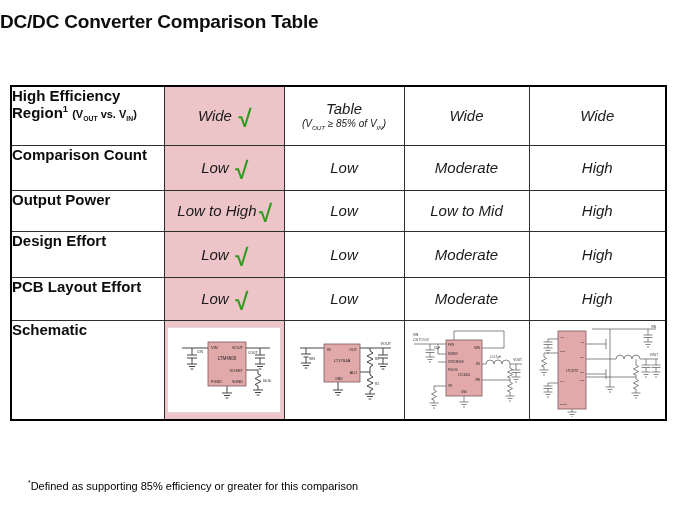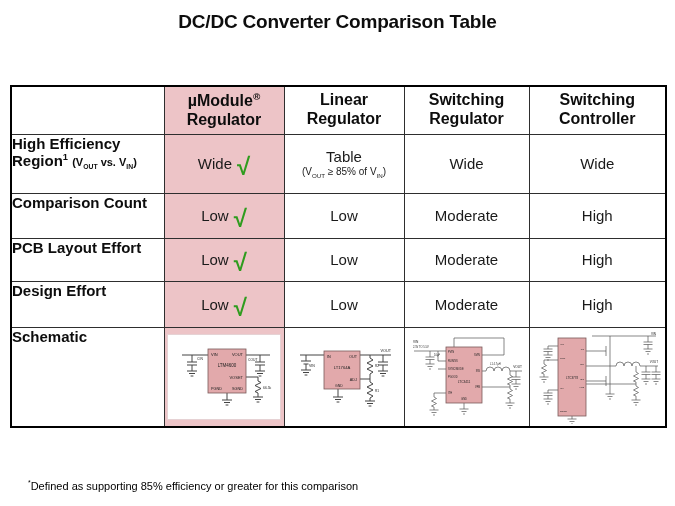--- a/index.html
+++ b/index.html
@@ -4,37 +4,37 @@
 <style>
   html,body{margin:0;padding:0;}
   body{
     width:675px;height:506px;background:#ffffff;overflow:hidden;position:relative;
     font-family:"Liberation Sans",sans-serif;color:#111;
   }
   :root{
     --hl:#edc4c7;--chip:#e2a9ab;--check:#2f9c1e;--grid:#2e2e2e;
   }
   .title{
-    position:absolute;top:11px;left:0;width:675px;text-align:center;
+    position:absolute;top:11px;left:0;width:675px;
     font-size:19px;font-weight:bold;letter-spacing:-0.2px;color:#0d0d0d;
   }
   table.cmp{
     position:absolute;left:10px;top:85px;border-collapse:collapse;
     border:2px solid #000;table-layout:fixed;
   }
   table.cmp td,table.cmp th{border:1px solid var(--grid);padding:0;overflow:hidden;}
   th.colhead{font-size:16px;font-weight:bold;line-height:1.18;text-align:center;vertical-align:middle;color:#0d0d0d;}
   th.corner{background:#fff;}
   .hl{background:var(--hl);}
   td.rowlabel{
     font-size:15px;font-weight:bold;text-align:left;vertical-align:top;
     padding:5px 2px 0 6px;line-height:1.15;color:#0d0d0d;
   }
   td.rowlabel .note{font-size:11px;}
-  td.val{font-size:15px;text-align:center;vertical-align:middle;color:#1a1a1a;}
+  td.val{font-size:15px;text-align:center;vertical-align:middle;color:#1a1a1a;font-style:italic;}
   td.val .cellnote{display:block;font-size:10px;margin-top:1px;}
   .check{
     display:inline-block;color:var(--check);font-size:24px;font-weight:bold;
     line-height:0;position:relative;top:2px;margin-left:5px;vertical-align:middle;
   }
   .check:empty{display:none;}
   sup{font-size:62%;}
   sub{font-size:62%;}
   td.schem{vertical-align:middle;text-align:center;}
   .panel{width:112px;height:84px;background:#fff;margin:0 auto;box-shadow:0 0 0 1px #e6d2d4;}
@@ -53,39 +53,20 @@
 <table class="cmp">
   <colgroup>
     <col style="width:153px">
       <col style="width:120px">
       <col style="width:120px">
       <col style="width:125px">
       <col style="width:137px">
   </colgroup>
 
   <tbody>
-      <tr style="height:48px">
-    <th class="corner"></th>
-    <th class="colhead hl">
-      <div>µModule<sup>®</sup></div>
-      <div>Regulator</div>
-    </th>
-    <th class="colhead">
-      <div>Linear</div>
-      <div>Regulator</div>
-    </th>
-    <th class="colhead">
-      <div>Switching</div>
-      <div>Regulator</div>
-    </th>
-    <th class="colhead">
-      <div>Switching</div>
-      <div>Controller</div>
-    </th>
-  </tr>
 
   <tr style="height:59px">
     <td class="rowlabel">
       <span>High Efficiency Region<sup>1</sup></span>
       <span class="note">(V<sub>OUT</sub> vs. V<sub>IN</sub>)</span>
     </td>
     <td class="val hl">
       <span>Wide</span><span class="check">√</span>
     </td>
     <td class="val">
@@ -105,36 +86,47 @@
       <span>Comparison Count</span>
     </td>
     <td class="val hl">
       <span>Low</span><span class="check">√</span>
     </td>
     <td class="val"><span>Low</span></td>
     <td class="val"><span>Moderate</span></td>
     <td class="val"><span>High</span></td>
   </tr>
 
+  <tr style="height:41px">
+    <td class="rowlabel">
+      <span>Output Power</span>
+    </td>
+    <td class="val hl">
+      <span>Low to High</span><span class="check" style="margin-left:1px">√</span>
+    </td>
+    <td class="val"><span>Low</span></td>
+    <td class="val"><span>Low to Mid</span></td>
+    <td class="val"><span>High</span></td>
+  </tr>
+
+  <tr style="height:46px">
+    <td class="rowlabel">
+      <span>Design Effort</span>
+    </td>
+    <td class="val hl">
+      <span>Low</span><span class="check">√</span>
+    </td>
+    <td class="val"><span>Low</span></td>
+    <td class="val"><span>Moderate</span></td>
+    <td class="val"><span>High</span></td>
+  </tr>
 
   <tr style="height:43px">
     <td class="rowlabel">
       <span>PCB Layout Effort</span>
-    </td>
-    <td class="val hl">
-      <span>Low</span><span class="check">√</span>
-    </td>
-    <td class="val"><span>Low</span></td>
-    <td class="val"><span>Moderate</span></td>
-    <td class="val"><span>High</span></td>
-  </tr>
-
-  <tr style="height:46px">
-    <td class="rowlabel">
-      <span>Design Effort</span>
     </td>
     <td class="val hl">
       <span>Low</span><span class="check">√</span>
     </td>
     <td class="val"><span>Low</span></td>
     <td class="val"><span>Moderate</span></td>
     <td class="val"><span>High</span></td>
   </tr>
 
   <tr style="height:100px">

